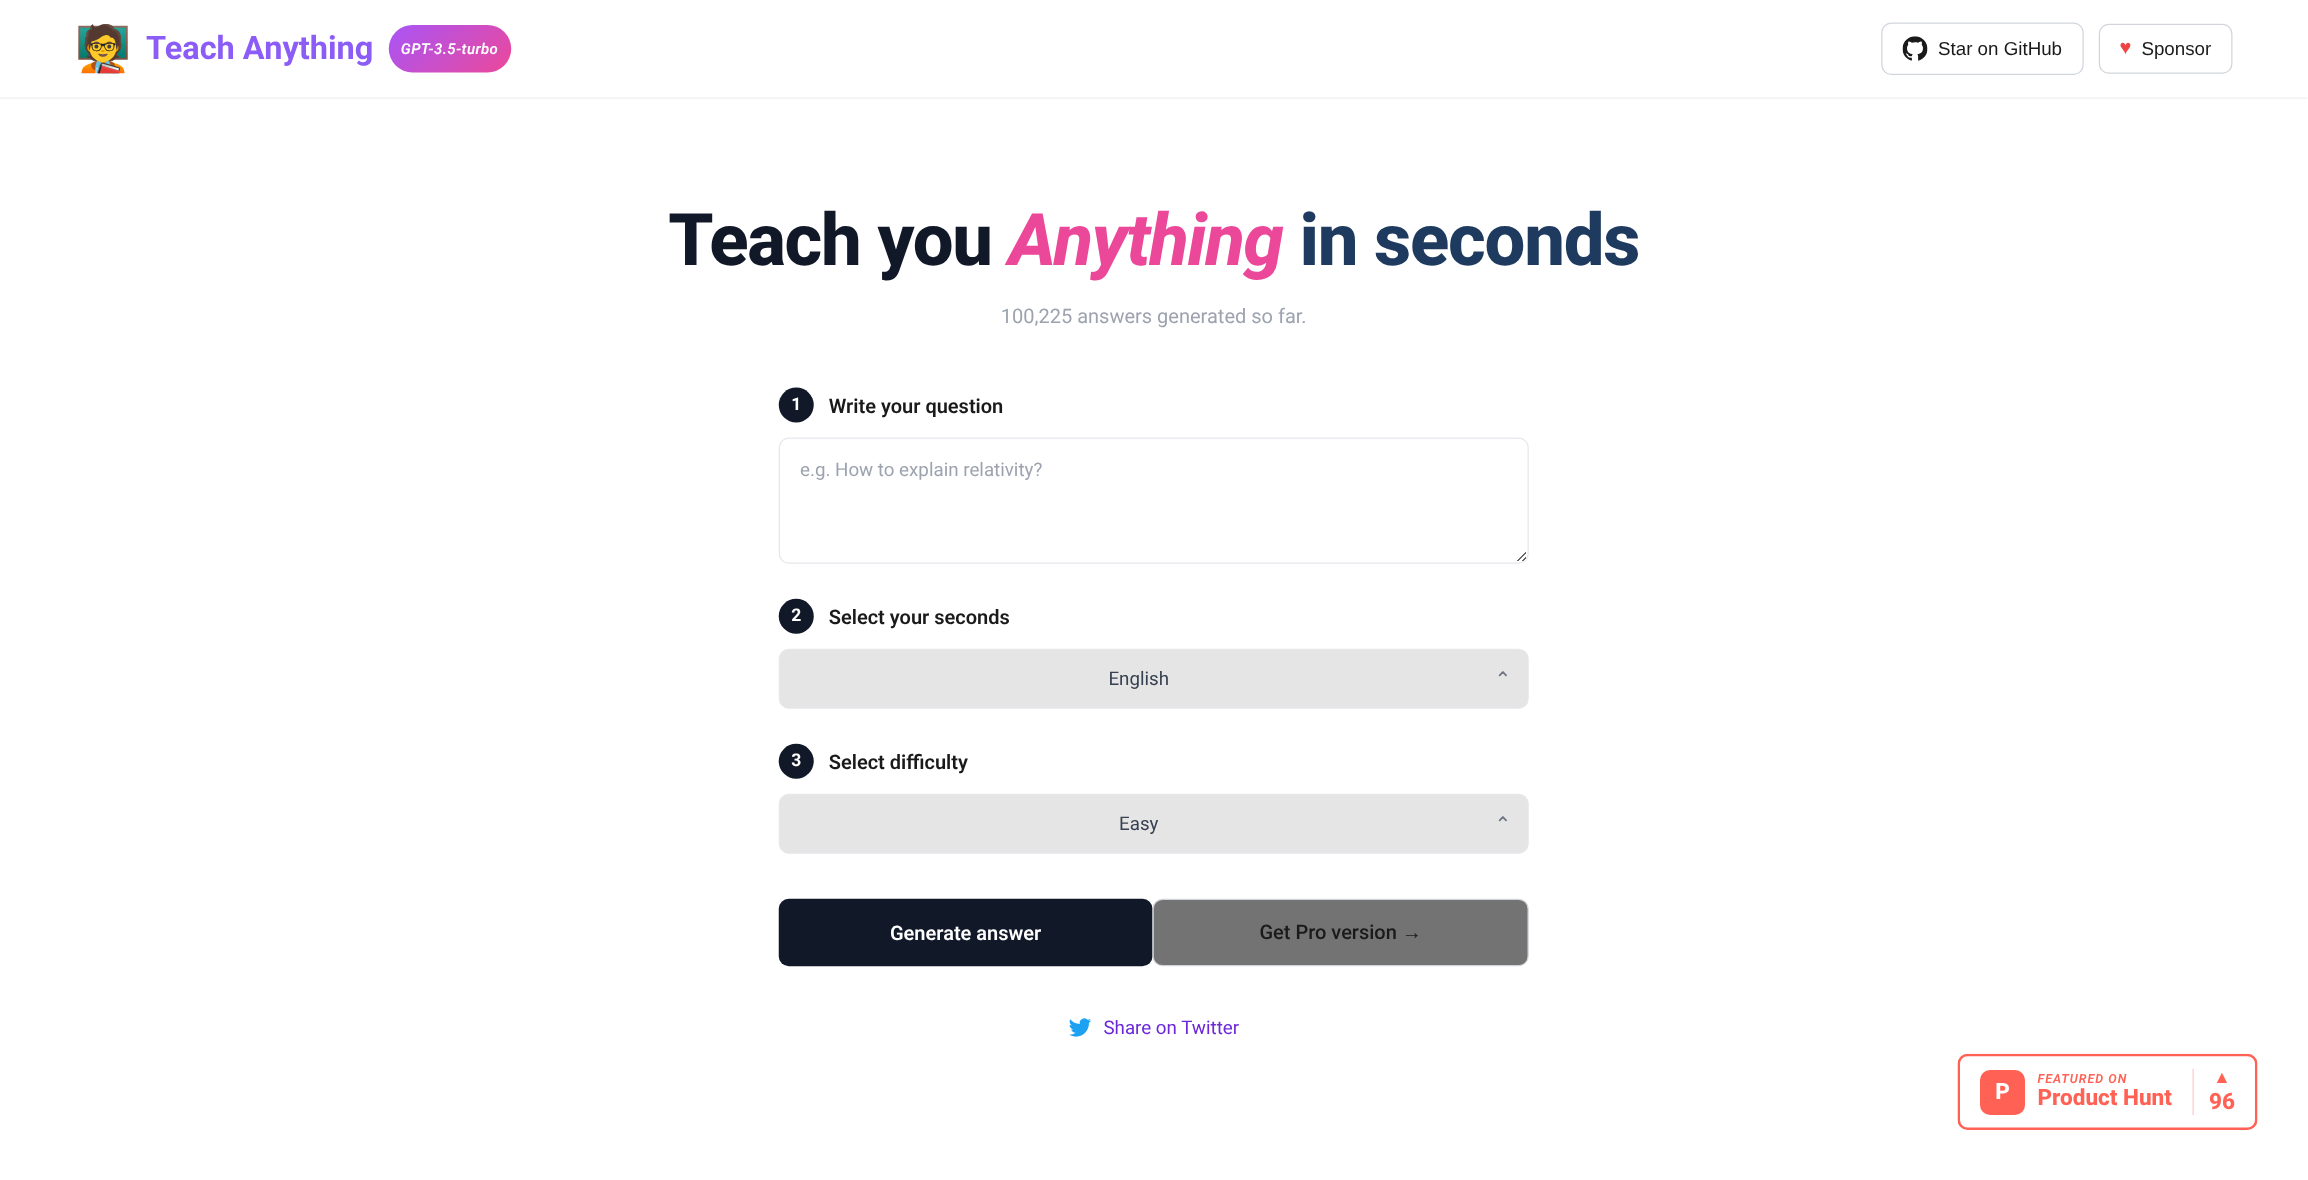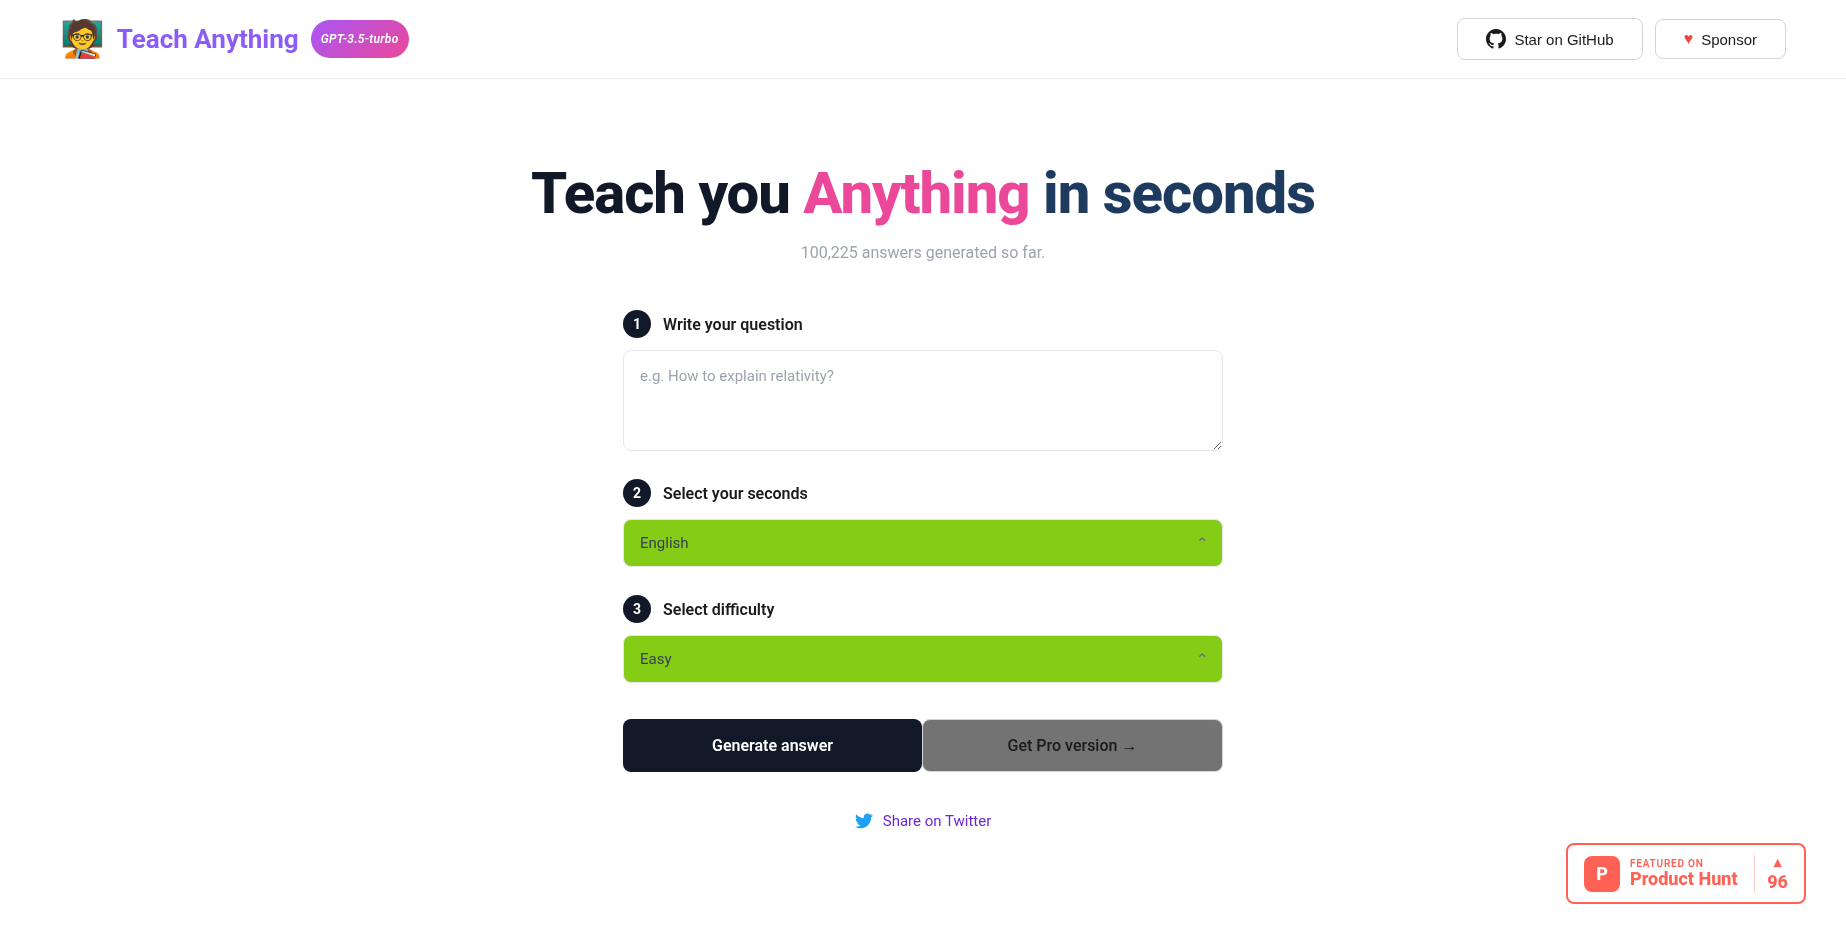--- a/index.html
+++ b/index.html
@@ -58,21 +58,21 @@
     .header-right {
       display: flex;
       align-items: center;
       gap: 12px;
     }
 
     .header-btn {
       display: flex;
       align-items: center;
       gap: 8px;
-      padding: 10px 28px;
+      padding: 10px 16px;
       border: 1.5px solid #d1d5db;
       border-radius: 8px;
       background: white;
       font-size: 15px;
       font-weight: 500;
       color: #1a1a1a;
       cursor: pointer;
       text-decoration: none;
     }
 
@@ -93,20 +93,21 @@
       font-size: 58px;
       font-weight: 800;
       color: #111827;
       text-align: center;
       margin-bottom: 16px;
       letter-spacing: -1px;
     }
 
     .hero-title .anything {
       color: #ec4899;
+      font-style: italic;
     }
 
     .hero-title .in-seconds {
       color: #1e3a5f;
     }
 
     .hero-subtitle {
       font-size: 16px;
       color: #9ca3af;
       text-align: center;
@@ -171,27 +172,28 @@
     .select-wrapper {
       position: relative;
       width: 100%;
     }
 
     .custom-select {
       width: 100%;
       padding: 14px 40px 14px 16px;
       border: 1.5px solid #e5e7eb;
       border-radius: 8px;
-      background: #84cc16;
+      background: #e5e5e5;
       font-size: 15px;
       color: #374151;
       appearance: none;
       cursor: pointer;
       outline: none;
       font-family: inherit;
+      text-align: center;
     }
 
     .select-chevron {
       position: absolute;
       right: 14px;
       top: 50%;
       transform: translateY(-50%);
       pointer-events: none;
       color: #6b7280;
       font-size: 16px;
@@ -276,20 +278,21 @@
       flex-direction: column;
       flex: 1;
     }
 
     .ph-featured-on {
       font-size: 10px;
       font-weight: 600;
       color: #ff6154;
       letter-spacing: 0.8px;
       text-transform: uppercase;
+      font-style: italic;
     }
 
     .ph-product-hunt {
       font-size: 18px;
       font-weight: 800;
       color: #ff6154;
       line-height: 1.1;
     }
 
     .ph-votes {

